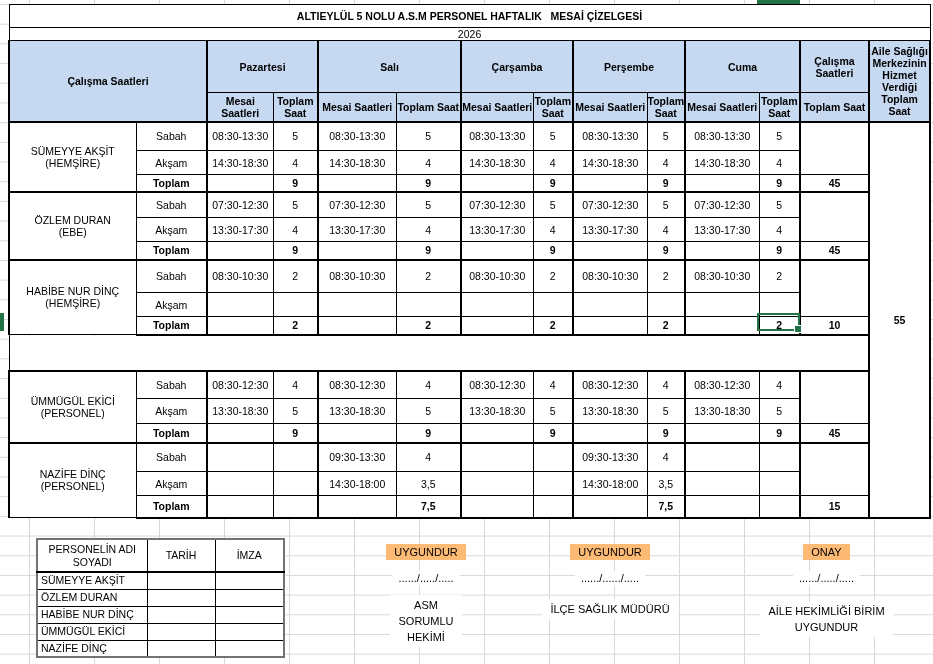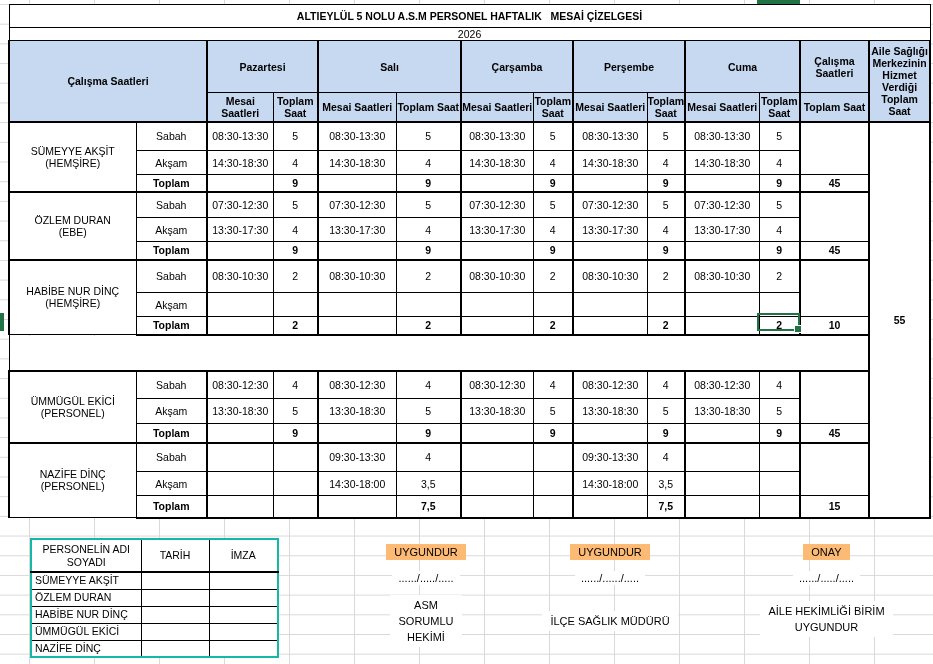--- a/index.html
+++ b/index.html
@@ -38,22 +38,22 @@
   td.aile{font-size:11px;font-weight:bold;border-bottom-width:2px !important;}
   td.wk{font-weight:inherit;}
   
   .sel-box{position:absolute;left:757px;top:313px;width:43px;height:18px;
     border:2px solid #217346;box-sizing:border-box;z-index:5;}
   .sel-handle{position:absolute;right:-4px;bottom:-4px;width:6px;height:6px;
     background:#217346;border:1px solid #fff;}
   .sel-top{position:absolute;left:757px;top:0;width:43px;height:4px;background:#217346;z-index:4;}
   .sel-left{position:absolute;left:0;top:313px;width:4px;height:18px;background:#217346;z-index:4;}
   
-  table.sig{position:absolute;left:30px;top:538px;width:247px;border-collapse:collapse;table-layout:fixed;
-    border:2px solid #14b8a6;}
+  table.sig{position:absolute;left:36px;top:538px;width:247px;border-collapse:collapse;table-layout:fixed;
+    border:2px solid #737373;}
   table.sig td{border:1px solid #000;background:#fff;font-size:10.5px;vertical-align:middle;
     padding:0 0 0 3px;overflow:hidden;line-height:1.2;}
   table.sig td.sighd{text-align:center;padding:0;border-bottom-width:2px;}
   
   .appr{position:absolute;top:544px;text-align:center;font-size:11px;line-height:14px;}
   .appr .t1{display:inline-block;background:#fdba74;padding:1px 8px;}
   .appr .dt{margin-top:11px;}
   .appr .dt span{display:inline-block;background:#fff;padding:0 6px;}
   .appr .role{display:inline-block;background:#fff;padding:2px 8px;line-height:16px;}
 </style>
@@ -400,21 +400,21 @@
       <div>ASM</div>
       <div>SORUMLU</div>
       <div>HEKİMİ</div>
     </div>
   </div>
 </div>
 
 <div class="appr" style="left:520px;width:180px;">
   <div class="t1">UYGUNDUR</div>
   <div class="dt"><span>....../....../.....</span></div>
-  <div style="margin-top:26px;">
+  <div style="margin-top:14px;">
     <div class="role">
       <div>İLÇE SAĞLIK MÜDÜRÜ</div>
     </div>
   </div>
 </div>
 
 <div class="appr" style="left:724px;width:205px;">
   <div class="t1">ONAY</div>
   <div class="dt"><span>....../...../.....</span></div>
   <div style="margin-top:16px;">

